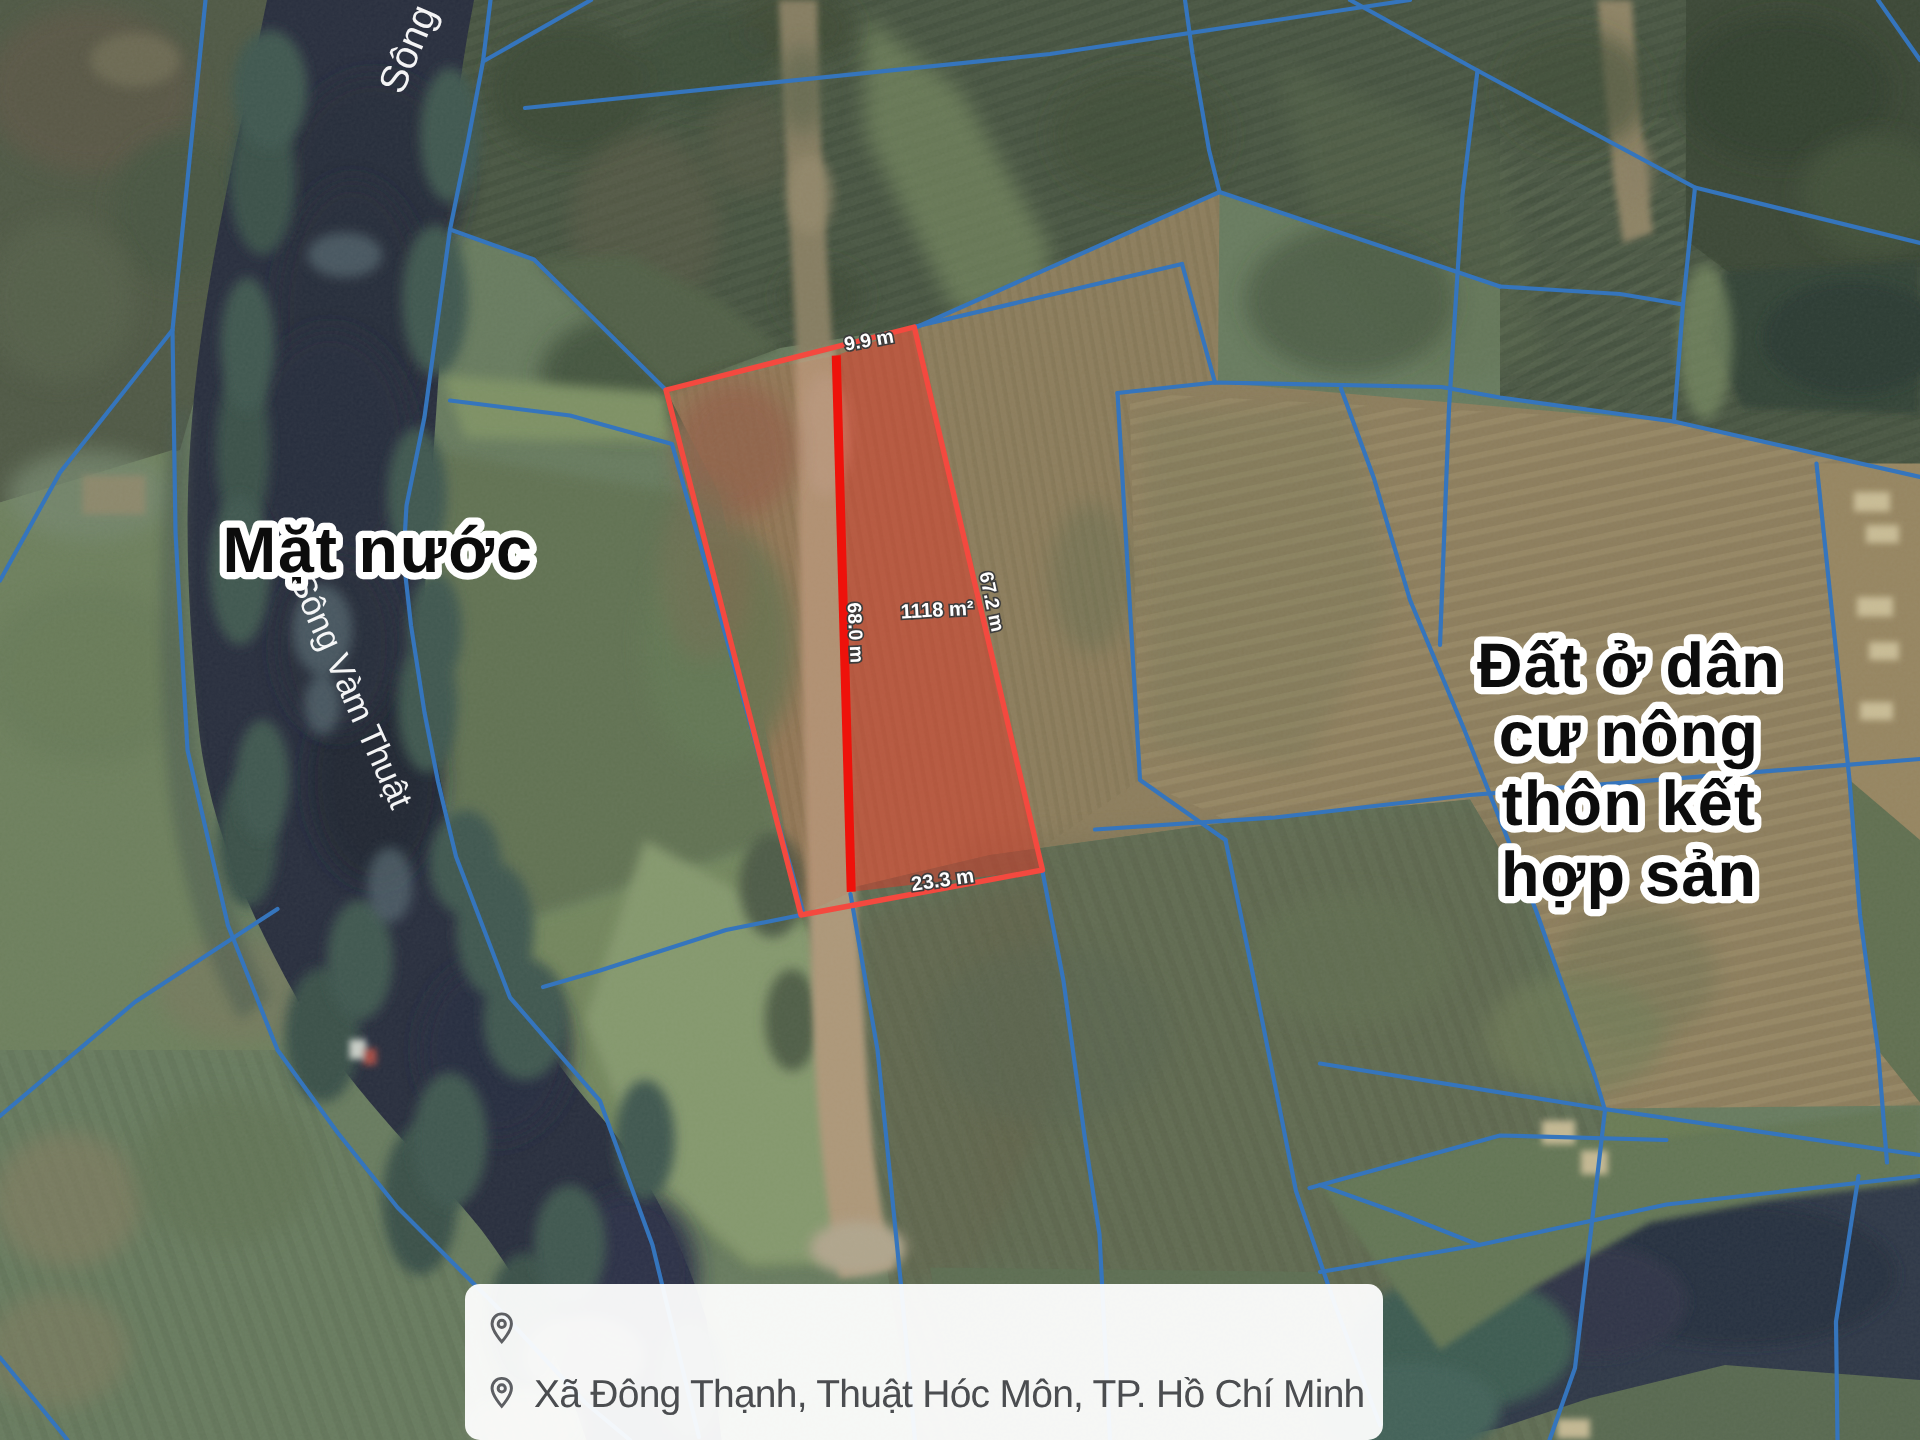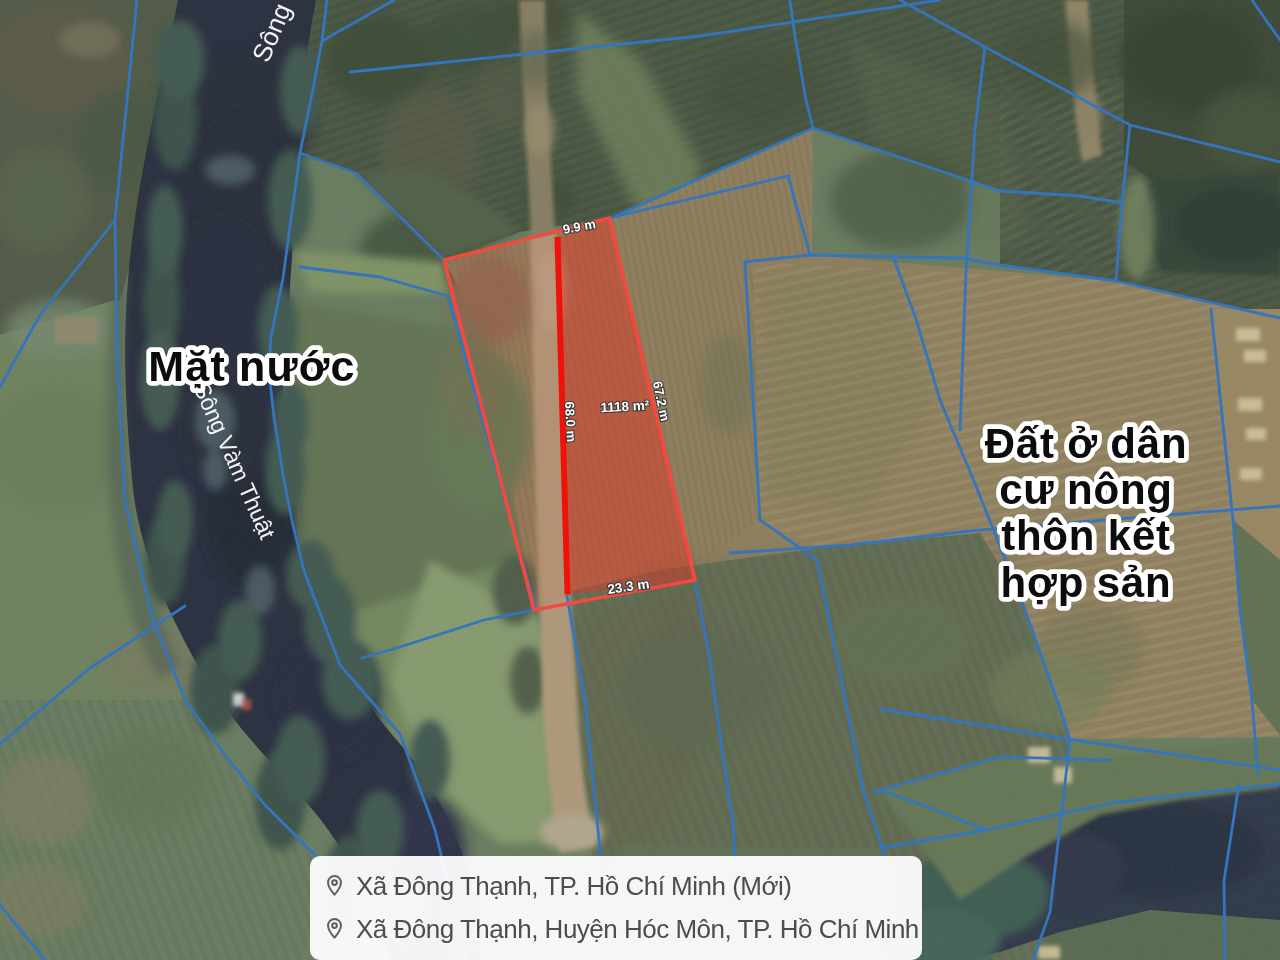--- a/index.html
+++ b/index.html
@@ -287,16 +287,15 @@
 
 <div class="infobox">
   <svg class="pin p1" viewBox="0 0 24 24">
         <path fill="none" stroke="#5d5f63" stroke-width="1.9" d="M12 2.8C8.5 2.8 5.8 5.6 5.8 9.1c0 4.7 6.2 11.6 6.2 11.6s6.2-6.9 6.2-11.6c0-3.5-2.7-6.3-6.2-6.3z"></path>
         <circle cx="12" cy="9.2" r="2.3" fill="none" stroke="#5d5f63" stroke-width="1.9"></circle>
       </svg>
   <svg class="pin p2" viewBox="0 0 24 24">
         <path fill="none" stroke="#5d5f63" stroke-width="1.9" d="M12 2.8C8.5 2.8 5.8 5.6 5.8 9.1c0 4.7 6.2 11.6 6.2 11.6s6.2-6.9 6.2-11.6c0-3.5-2.7-6.3-6.2-6.3z"></path>
         <circle cx="12" cy="9.2" r="2.3" fill="none" stroke="#5d5f63" stroke-width="1.9"></circle>
       </svg>
-  <div class="iline l1">Xã Đông Thạnh, TP. Hồ Chí Minh (Mới)</div>
-  <div class="iline l2">Xã Đông Thạnh, Huyện Hóc Môn, TP. Hồ Chí Minh</div>
+  <div class="iline l2">Xã Đông Thạnh, Thuật Hóc Môn, TP. Hồ Chí Minh</div>
 </div>
 </div>
 
 </body></html>

